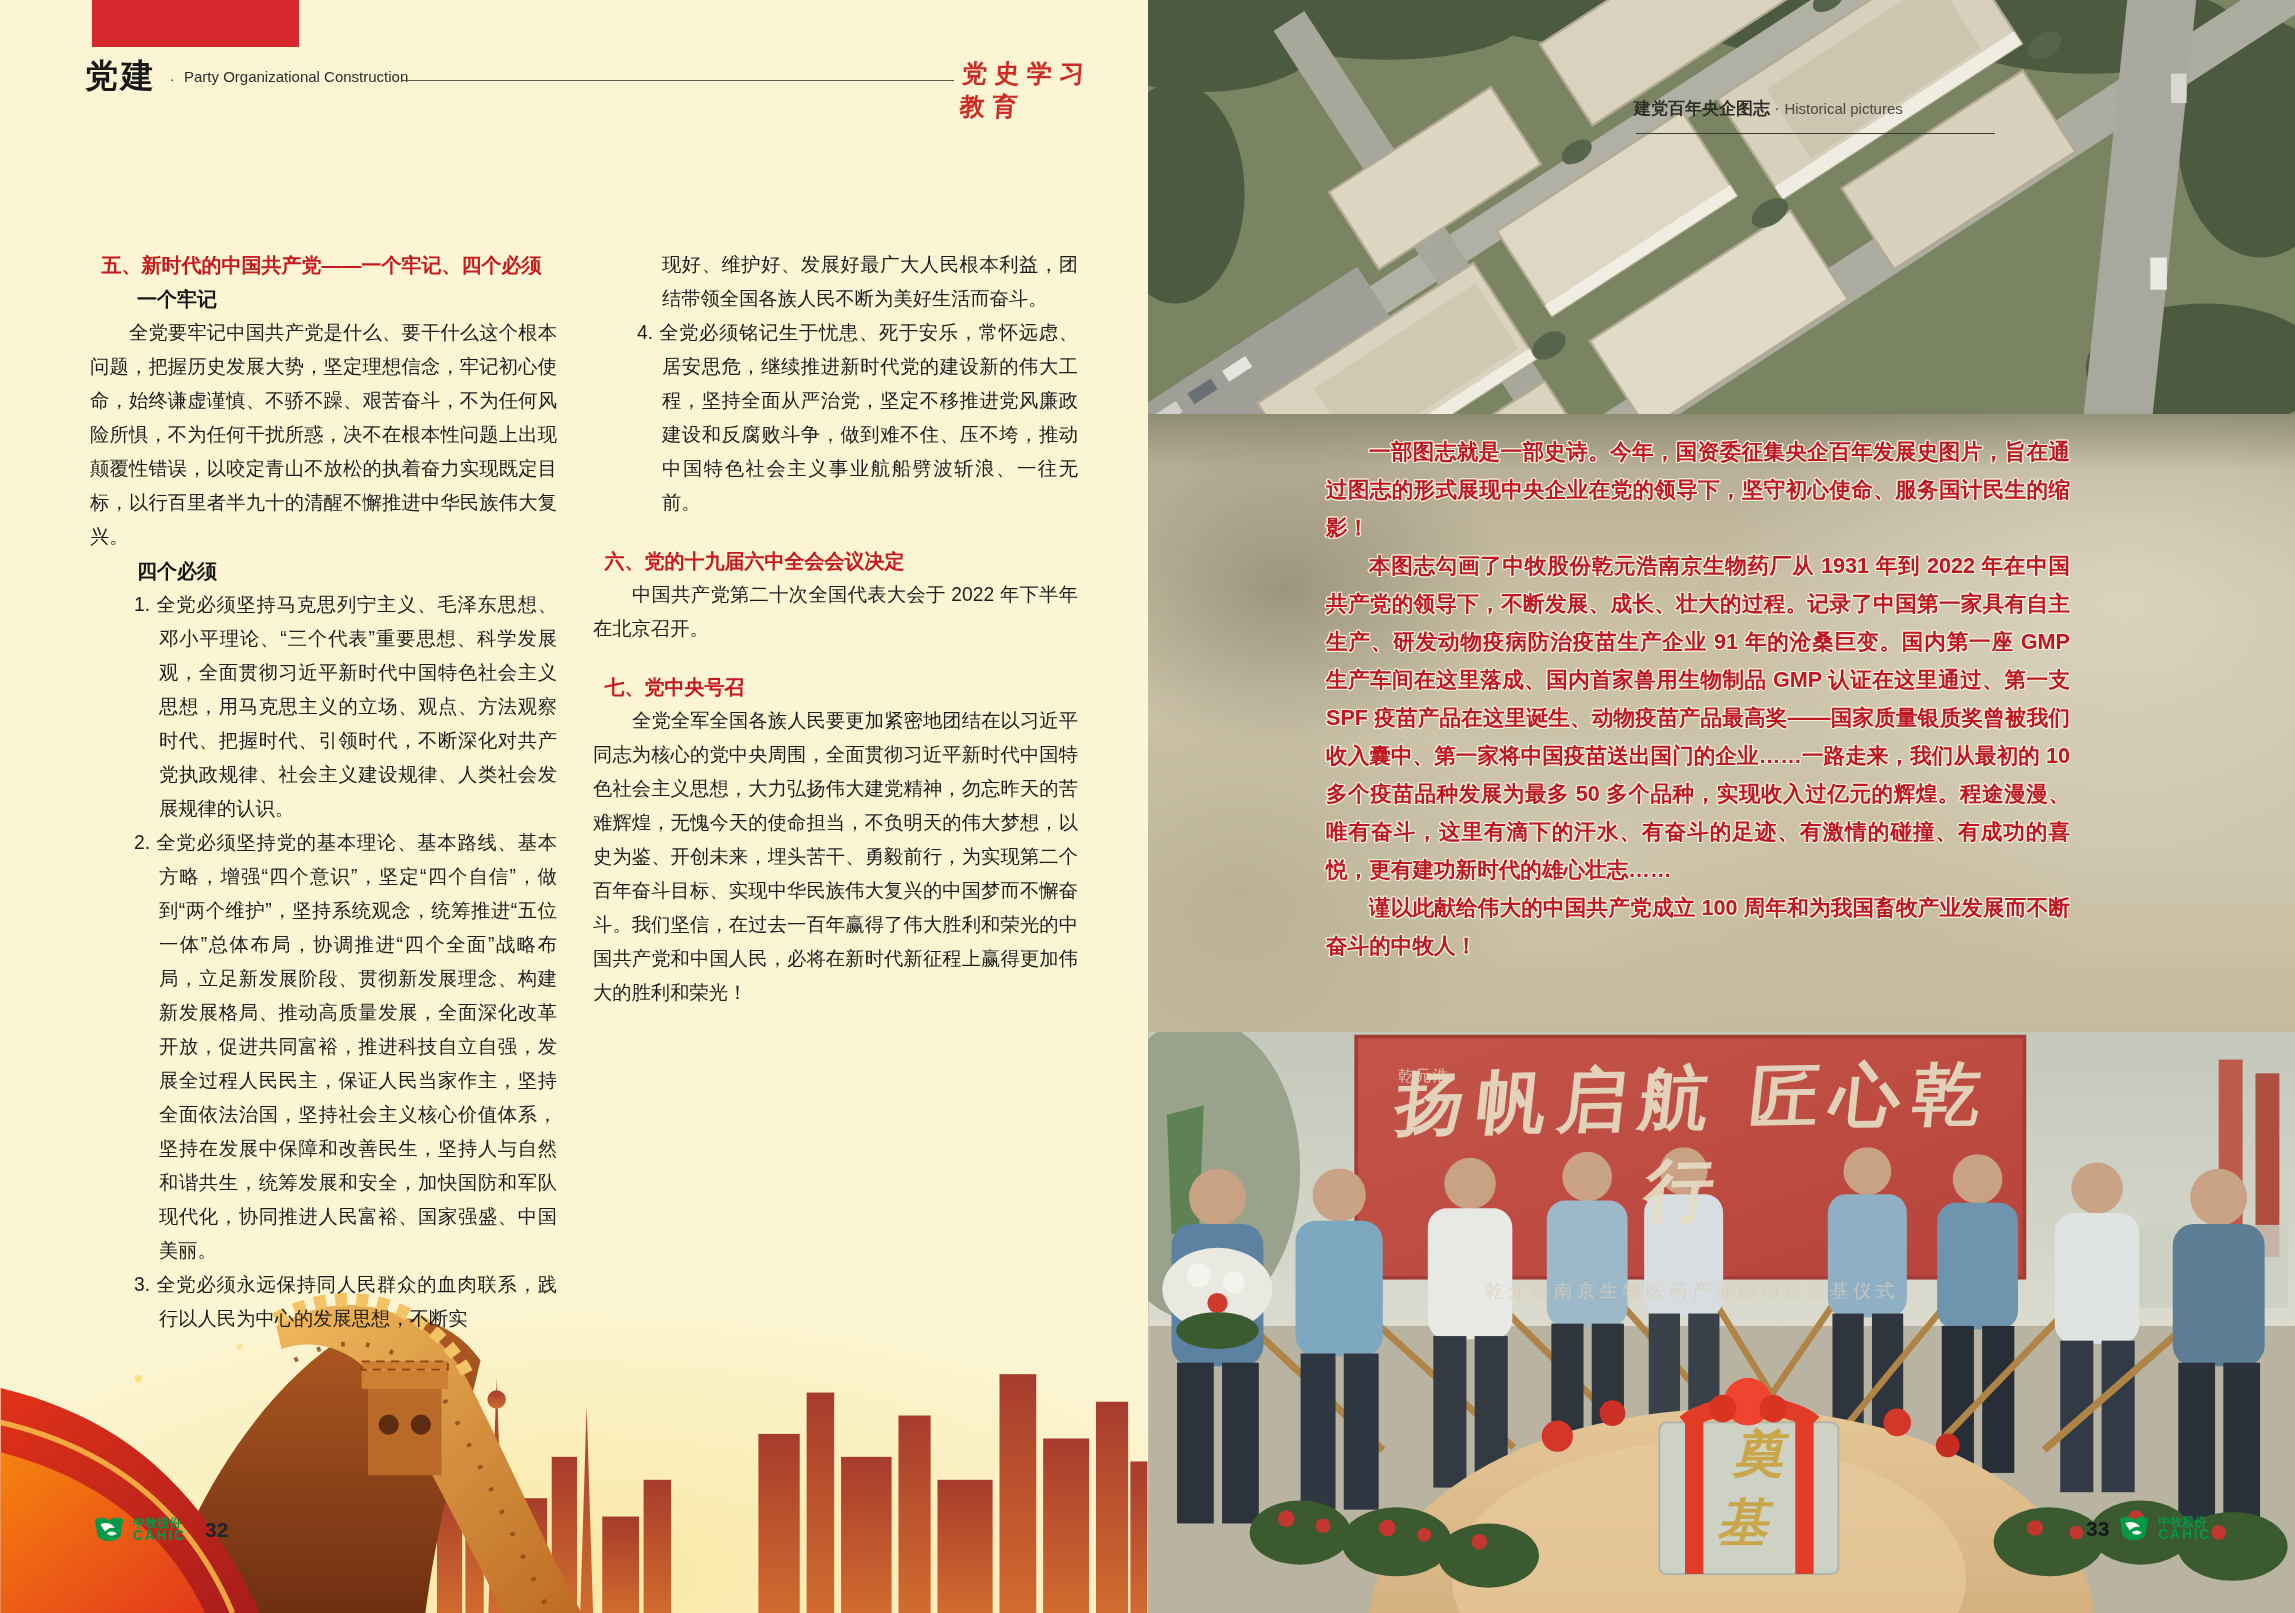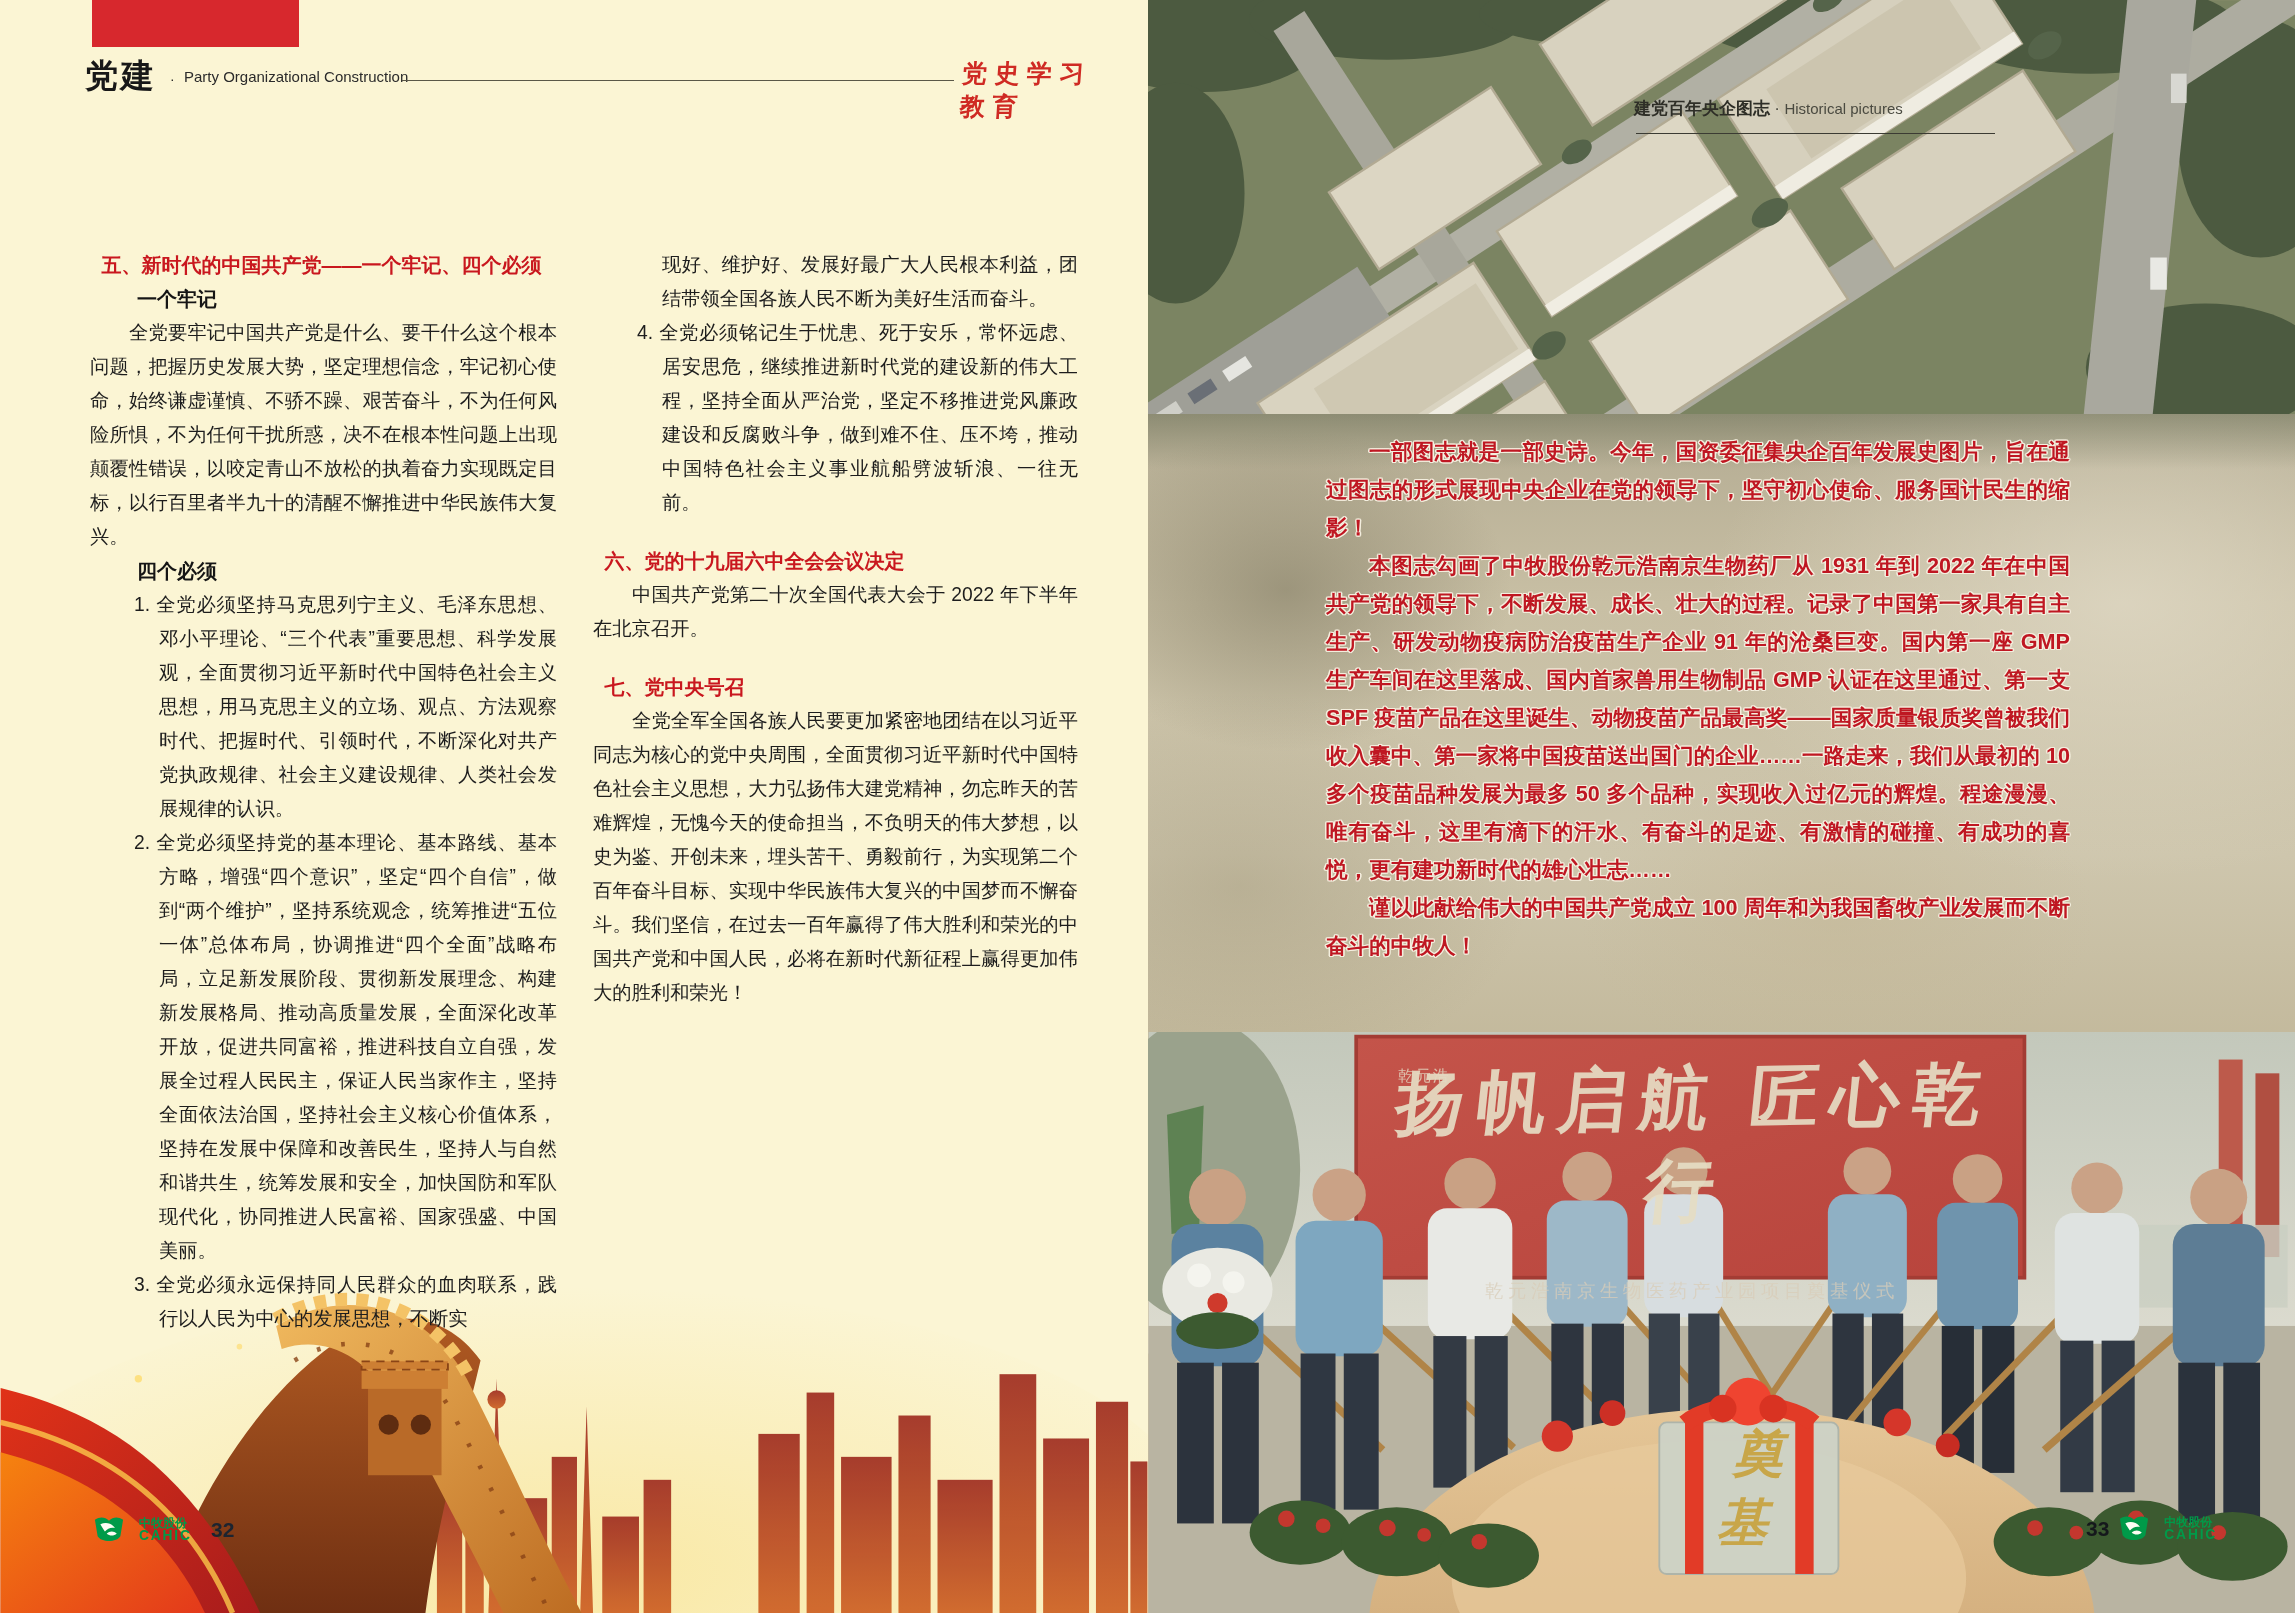--- a/index.html
+++ b/index.html
@@ -25,21 +25,21 @@
   .col h3{font-size:20px;line-height:34px;font-weight:bold;color:#c9171e;margin:0 0 0 11.5px;text-align:left;}
   .col h3.mt{margin-top:24px;}
   .col h4{font-size:20px;line-height:34px;font-weight:bold;color:#151515;margin:0 0 0 47px;text-align:left;}
   .col p{margin:0;}
   .col p.indent{text-indent:39px;}
   .col p.li{padding-left:69px;text-indent:-25px;}
   .col p.cont{padding-left:69px;}
 
   .wall-art{position:absolute;left:0;bottom:0;width:1148px;height:372px;z-index:1;}
   .lp-footer{position:absolute;left:94px;top:1516px;z-index:5;display:flex;align-items:center;gap:8.3px;}
-  .logo-badge{display:flex;align-items:center;gap:15px;}
+  .logo-badge{display:flex;align-items:center;gap:9px;}
   .logo-txt{display:flex;flex-direction:column;line-height:1;}
   .logo-cn{font-size:12px;font-weight:bold;color:#009a49;font-family:"Liberation Serif","DejaVu Serif",serif;}
   .logo-en{font-size:13.8px;font-weight:bold;color:#009a49;letter-spacing:1.8px;}
   .pageno{font-size:21px;color:#1c2430;font-weight:bold;margin-left:11px;}
 
   
   .factory{position:absolute;left:0;top:0;width:1148px;height:430px;}
   .rp-header{position:absolute;left:486px;top:97px;z-index:6;white-space:nowrap;}
   .rp-header .cn{font-size:17px;font-weight:bold;color:#2e2e27;}
   .rp-header .dot{font-size:15.6px;color:#3c3c33;margin:0 4.6px;}

